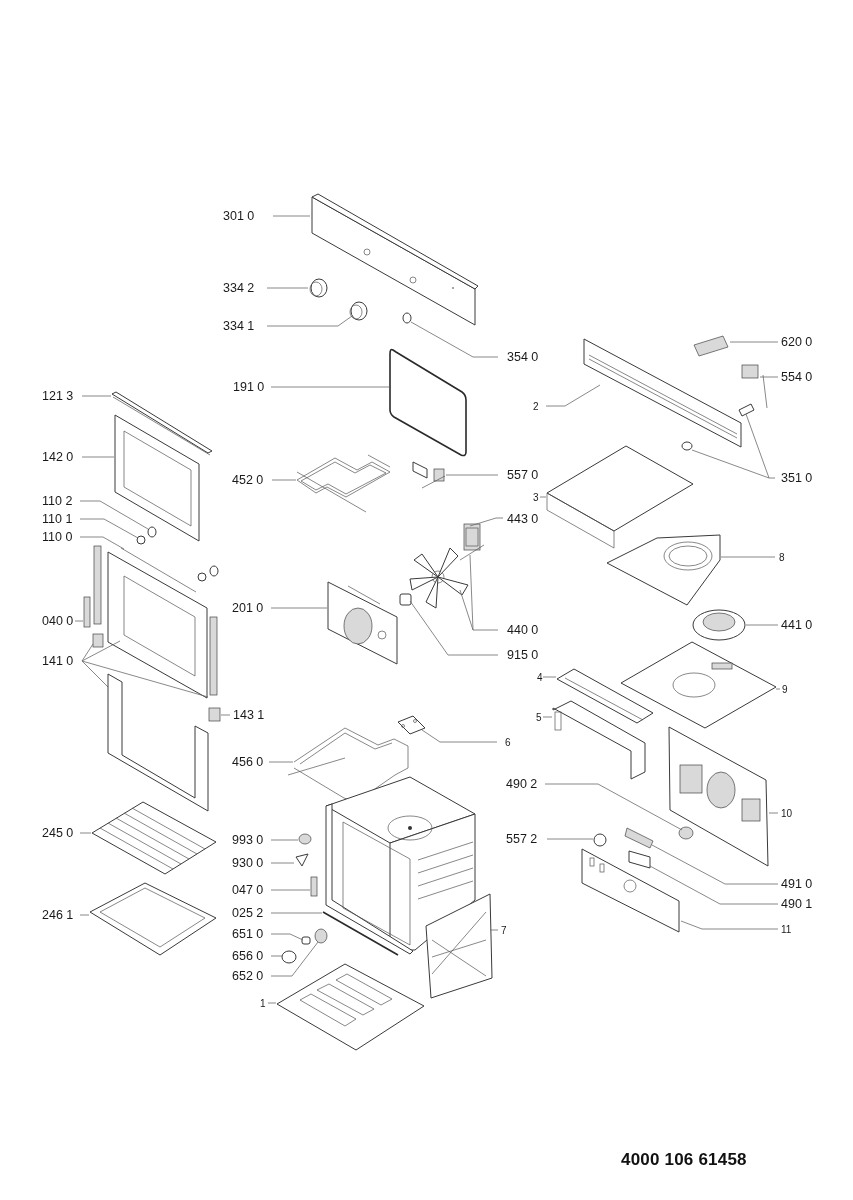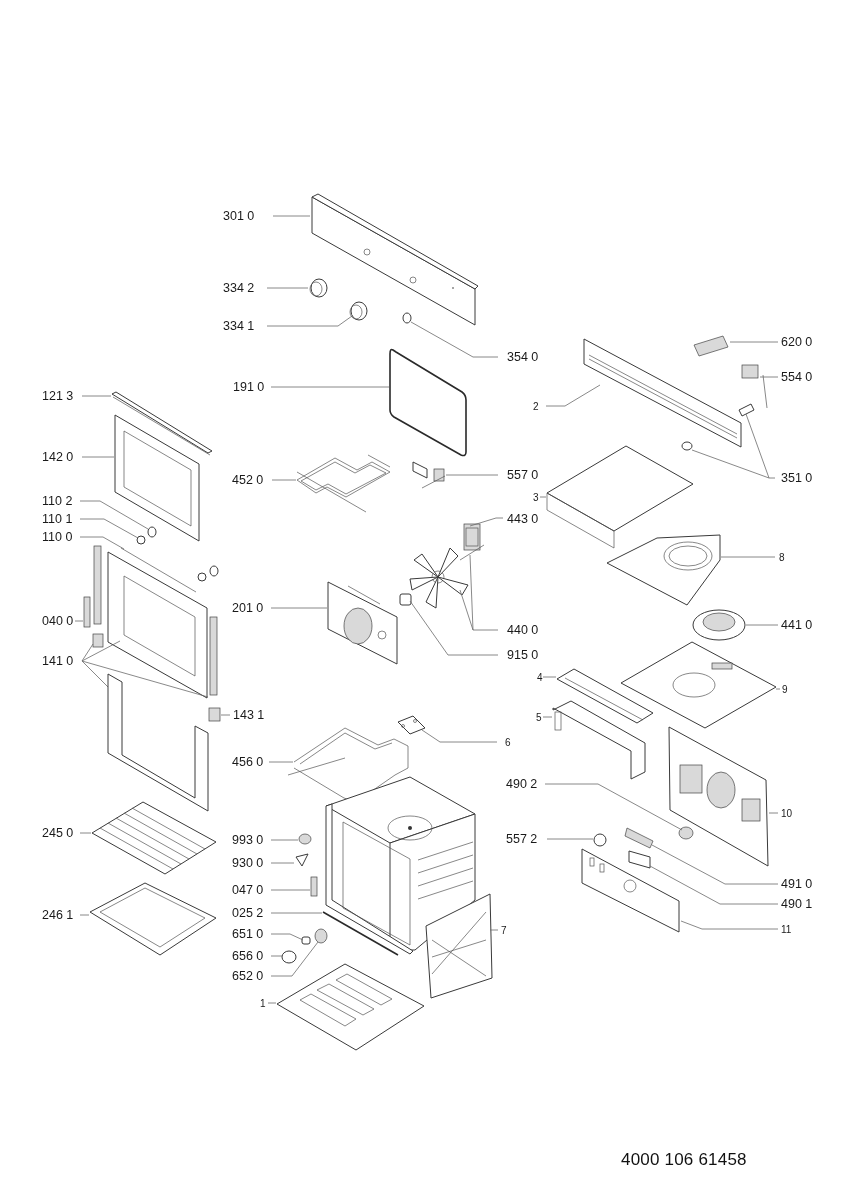--- a/index.html
+++ b/index.html
@@ -6,21 +6,21 @@
   body { width: 853px; height: 1200px; position: relative; overflow: hidden;
          font-family: "Liberation Sans", sans-serif; color: #1a1a1a; }
   #diagram { position: absolute; left: 0; top: 0; width: 853px; height: 1200px; }
   .lbl { font-family: "Liberation Sans", sans-serif; font-size: 12.5px; fill: #1a1a1a; }
   .lbl-sm { font-family: "Liberation Sans", sans-serif; font-size: 10px; fill: #1a1a1a; }
   .leader { stroke: #6b6b6b; stroke-width: 0.8; fill: none; }
   .part { stroke: #3a3a3a; stroke-width: 1; fill: #ffffff; }
   .part-thin { stroke: #555; stroke-width: 0.7; fill: none; }
   .part-dark { stroke: #2a2a2a; stroke-width: 1.6; fill: none; }
   .shade { fill: #d9d9d9; stroke: #444; stroke-width: 0.7; }
-  .docnum { position: absolute; left: 621px; top: 1150px; font-weight: normal; font-size: 17px;
+  .docnum { position: absolute; left: 621px; top: 1150px; font-weight: bold; font-size: 17px;
             font-family: "Liberation Sans", sans-serif; color: #111; letter-spacing: 0.2px; }
 </style>
 </head>
 <body>
 
 <svg id="diagram" viewBox="0 0 853 1200" xmlns="http://www.w3.org/2000/svg">
 
   <g>
     <polygon class="part" points="312,197 475,289 475,325 312,233"></polygon>
     <polygon class="part" points="312,197 318,194 478,286 475,289"></polygon>

